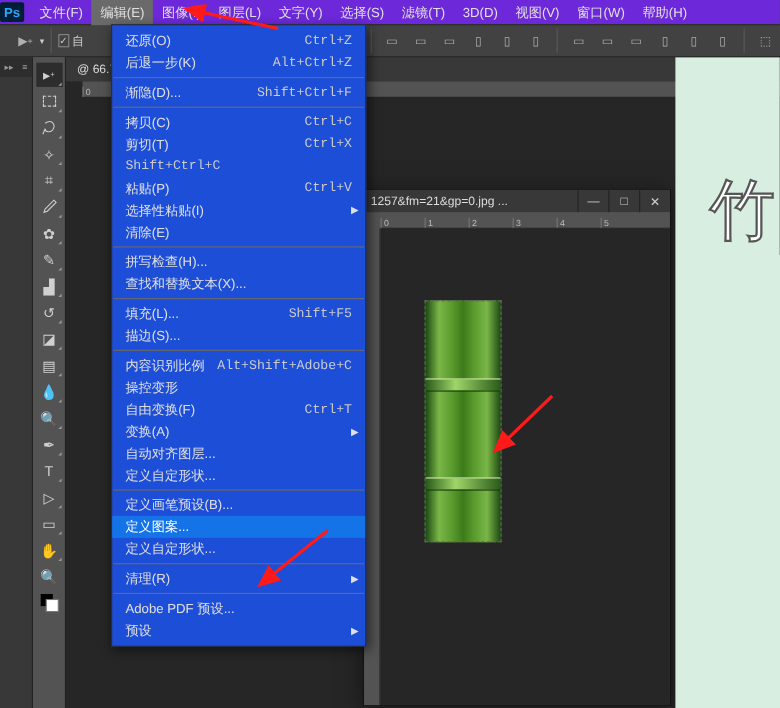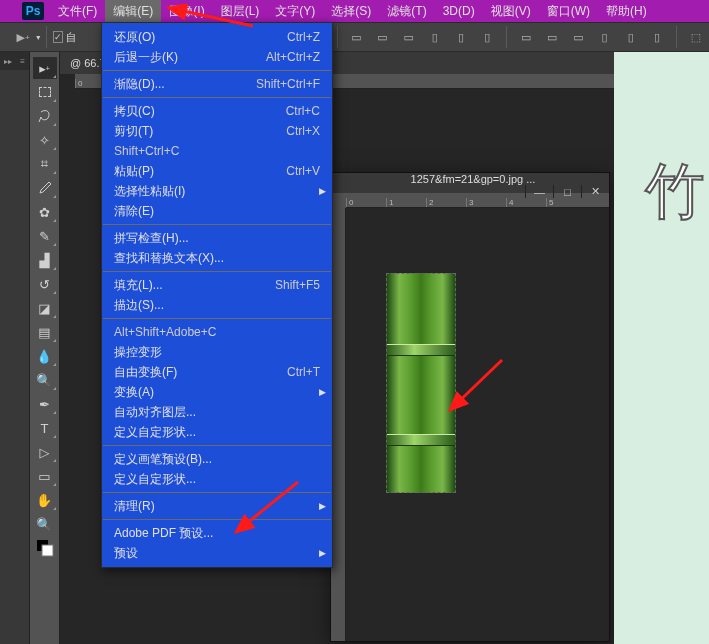--- a/index.html
+++ b/index.html
@@ -1,56 +1,56 @@
 <!DOCTYPE html>
 <html><head>
 <meta charset="utf-8">
 <style>
   * { margin: 0; padding: 0; box-sizing: border-box; font-family: "Microsoft YaHei", SimSun, Arial, sans-serif; }
   body { width: 709px; height: 644px; background: #535353; overflow: hidden; position: relative; }
-  .menubar { display: flex; align-items: center; background: #a21caf; color: #e0e0e0; font-size: 12px; height: 22px; padding-left: 22px; }
+  .menubar { display: flex; align-items: center; background: #6d28d9; color: #e0e0e0; font-size: 12px; height: 22px; padding-left: 0; }
   .app-logo { width: 22px; height: 18px; display: flex; align-items: center; justify-content: center; font-weight: bold; color: #31a8ff; font-size: 12px; background: #001e36; border-radius: 2px; margin-right: 6px; }
   .menu-item { padding: 3px 8px; cursor: default; }
   .menu-item.active { background: #6a6a6a; }
   .optbar { display: flex; align-items: center; height: 30px; background: #424242; border-top: 1px solid #2a2a2a; border-bottom: 1px solid #2a2a2a; color: #ccc; font-size: 11px; padding-left: 10px; }
   .opt-icon { width: 24px; height: 20px; margin: 0 4px; display:flex; align-items:center; justify-content:center; color:#b0b0b0;}
   .opt-sep { width: 1px; height: 22px; background: #5a5a5a; margin: 0 6px; }
   .opt-check { width: 12px; height: 12px; border: 1px solid #888; display:inline-flex; align-items:center; justify-content:center; margin-right:3px; color:#ccc; font-size:9px;}
   .work { display: flex; height: calc(100% - 52px); }
   .gutter { width: 30px; background: #383838; border-right: 1px solid #222; }
   .gutter .ghead { height: 18px; background: #2d2d2d; display:flex; align-items:center; justify-content:space-around; font-size:8px; color:#999;}
   .toolbox { width: 30px; background: #535353; border-right: 1px solid #222; display: flex; flex-direction: column; align-items: center; padding-top: 4px; }
   .tool { width: 24px; height: 22px; margin: 1px 0; display: flex; align-items: center; justify-content: center; color: #d0d0d0; font-size: 13px; position:relative;}
   .tool.sel { background: #2d2d2d; }
   .tool .corner { position:absolute; right:1px; bottom:1px; width:0; height:0; border-left:3px solid transparent; border-bottom:3px solid #999;}
   .docarea { flex: 1; background: #262626; position: relative; overflow: hidden; }
   .tabbar { height: 22px; background: #383838; display:flex; align-items:center; font-size:11px; color:#ccc; padding-left:4px;}
   .zoomlbl { padding: 0 6px; color:#ddd;}
   .ruler-h { position:absolute; top:22px; left:15px; right:0; height:15px; background:#535353; border-bottom:1px solid #222; font-size:8px; color:#bbb; display:flex; align-items:flex-end;}
   .ruler-h span { flex:0 0 50px; border-left:1px solid #777; padding-left:2px;}
   .float-win { position:absolute; background:#535353; border:1px solid #111; box-shadow:0 4px 20px rgba(0,0,0,.5); }
-  .float-head { height:20px; background:#383838; display:flex; align-items:center; font-size:11px; color:#ddd; padding-left:6px;flex-direction:column;}
+  .float-head { height:20px; background:#383838; display:flex; align-items:center; font-size:11px; color:#ddd; padding-left:6px;}
   .win-controls { margin-left:auto; display:flex; height:100%;}
   .win-btn { width:28px; display:flex; align-items:center; justify-content:center; color:#ccc; border-left:1px solid #222;}
   .float-ruler-h { height:15px; background:#535353; border-bottom:1px solid #222; display:flex; font-size:8px; color:#bbb; align-items:flex-end; margin-left:15px;}
   .float-ruler-h span { flex:0 0 40px; border-left:1px solid #777; padding-left:2px;}
   .float-body { display:flex; height:calc(100% - 35px);}
   .float-ruler-v { width:15px; background:#535353; border-right:1px solid #222;}
   .canvas { flex:1; background:#262626; position:relative;}
   .bamboo { width:70px; height:220px; background:linear-gradient(90deg,#1d4a12 0%,#7ab648 18%,#5a9c2e 35%,#3d7a1a 50%,#5a9c2e 65%,#7ab648 82%,#1d4a12 100%); position:absolute; left:40px; top:65px; border:1px dashed #666;}
   .bamboo::before,.bamboo::after{content:"";position:absolute;left:0;right:0;height:10px;background:linear-gradient(90deg,#2a5a1a 0%,#9ed668 40%,#2a5a1a 100%);border-top:1px solid #cde8a8;border-bottom:1px solid #1a3a0a;}
   .bamboo::before{top:70px;} .bamboo::after{top:160px;}
   .bg-panel { position:absolute; right:0; top:0; width:95px; height:100%; background:#d8eee0;}
   .bg-panel .sh{position:absolute; font-size:60px; color:#fff; font-family:"KaiTi",serif; -webkit-text-stroke:2px #555;}
   
   .dropdown { position:absolute; left:101px; top:22px; width:232px; background:#1d4ed8; box-shadow:2px 3px 10px rgba(0,0,0,.6); border:1px solid #2a2a2a; z-index:100; font-size:12px; color:#e0e0e0; padding:4px 0;}
   .drop-item { display:flex; align-items:center; height:20px; padding:0 12px; position:relative;}
   .drop-item.highlight { background:#1473e6; color:#fff;}
   .drop-item .lbl{flex:1;}
-  .drop-item .sc{color:#ccc;}
+  .drop-item .sc{color:#ccc;font-family:Liberation Mono, monospace;}
   .drop-item .sub{position:absolute; right:6px; font-size:9px;}
   .drop-sep { height:1px; background:#6a6a6a; margin:3px 1px;}
   
   .arrow { position:absolute; z-index:200;}
   .arrow svg{display:block;}
 </style>
 </head>
 <body>
 
 <div class="menubar">
@@ -229,20 +229,21 @@
     <div class="drop-sep"></div>
     <div class="drop-item">
       <span class="lbl">填充(L)...</span>
       <span class="sc">Shift+F5</span>
     </div>
     <div class="drop-item">
       <span class="lbl">描边(S)...</span>
     </div>
     <div class="drop-sep"></div>
     <div class="drop-item">
+      <span class="lbl">内容识别比例</span>
       <span class="sc">Alt+Shift+Adobe+C</span>
     </div>
     <div class="drop-item">
       <span class="lbl">操控变形</span>
     </div>
     <div class="drop-item">
       <span class="lbl">自由变换(F)</span>
       <span class="sc">Ctrl+T</span>
     </div>
     <div class="drop-item">
@@ -251,20 +252,23 @@
     </div>
     <div class="drop-item">
       <span class="lbl">自动对齐图层...</span>
     </div>
     <div class="drop-item">
       <span class="lbl">定义自定形状...</span>
     </div>
     <div class="drop-sep"></div>
     <div class="drop-item">
       <span class="lbl">定义画笔预设(B)...</span>
+    </div>
+    <div class="drop-item highlight">
+      <span class="lbl">定义图案...</span>
     </div>
     <div class="drop-item">
       <span class="lbl">定义自定形状...</span>
     </div>
     <div class="drop-sep"></div>
     <div class="drop-item">
       <span class="lbl">清理(R)</span>
       <span class="sub">▶</span>
     </div>
     <div class="drop-sep"></div>

